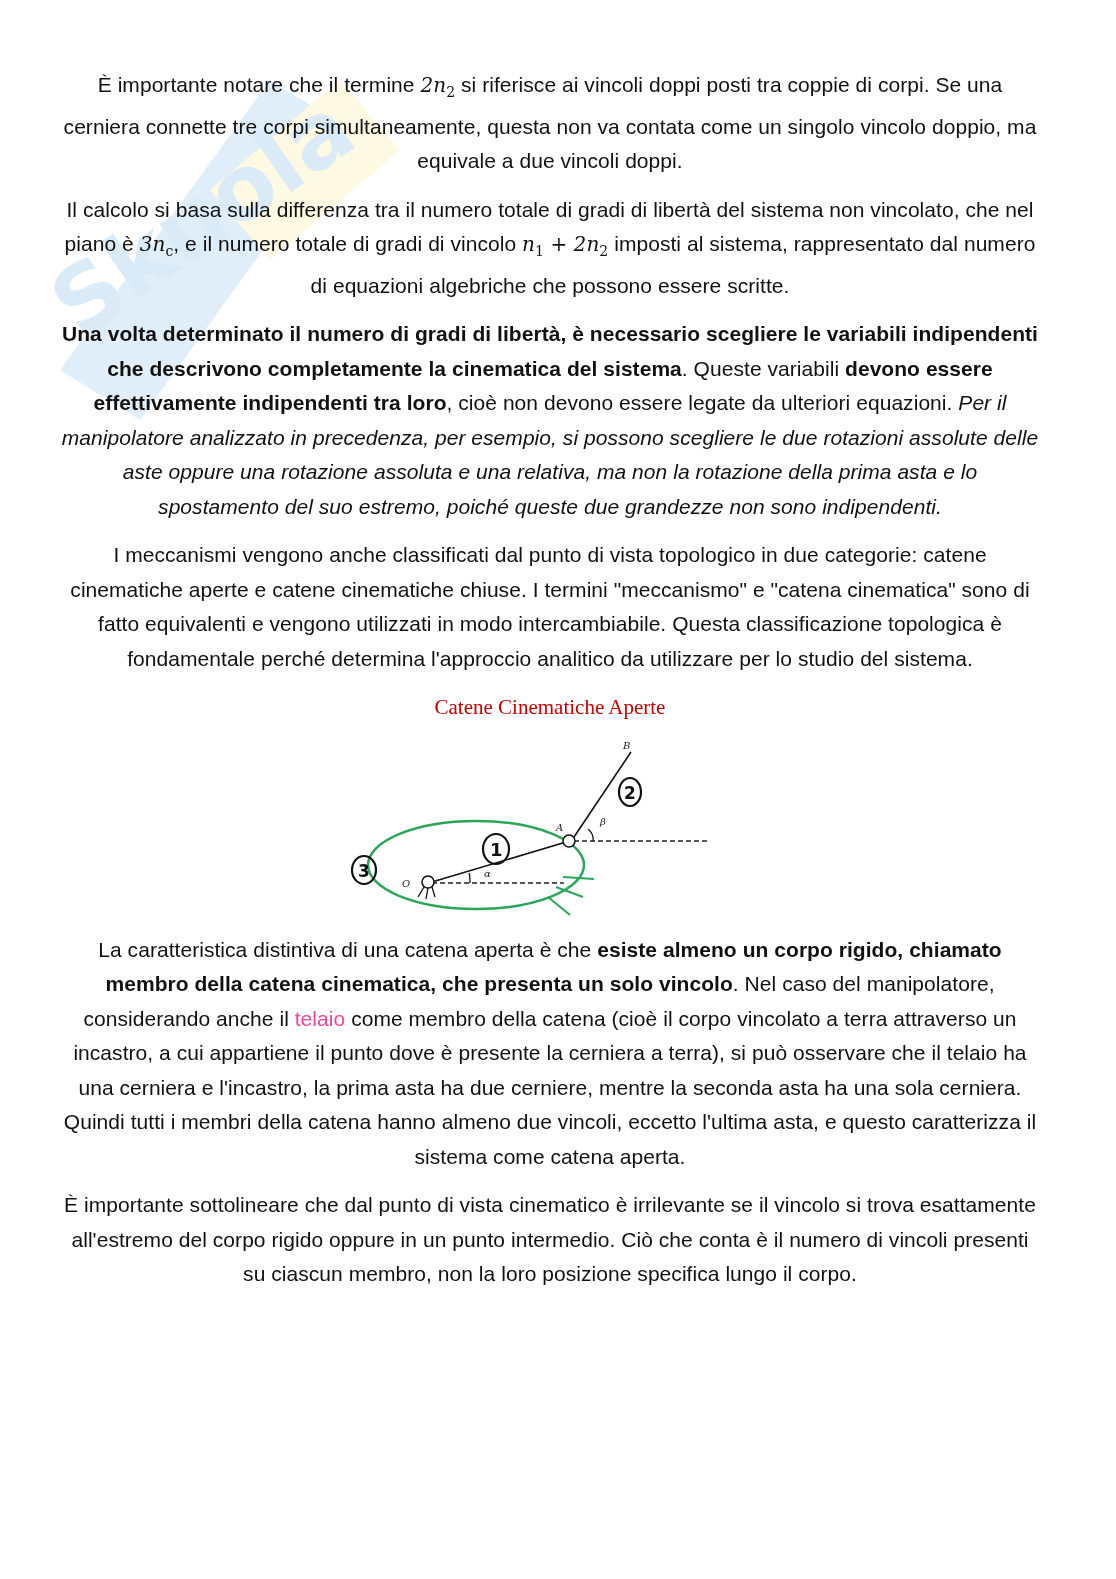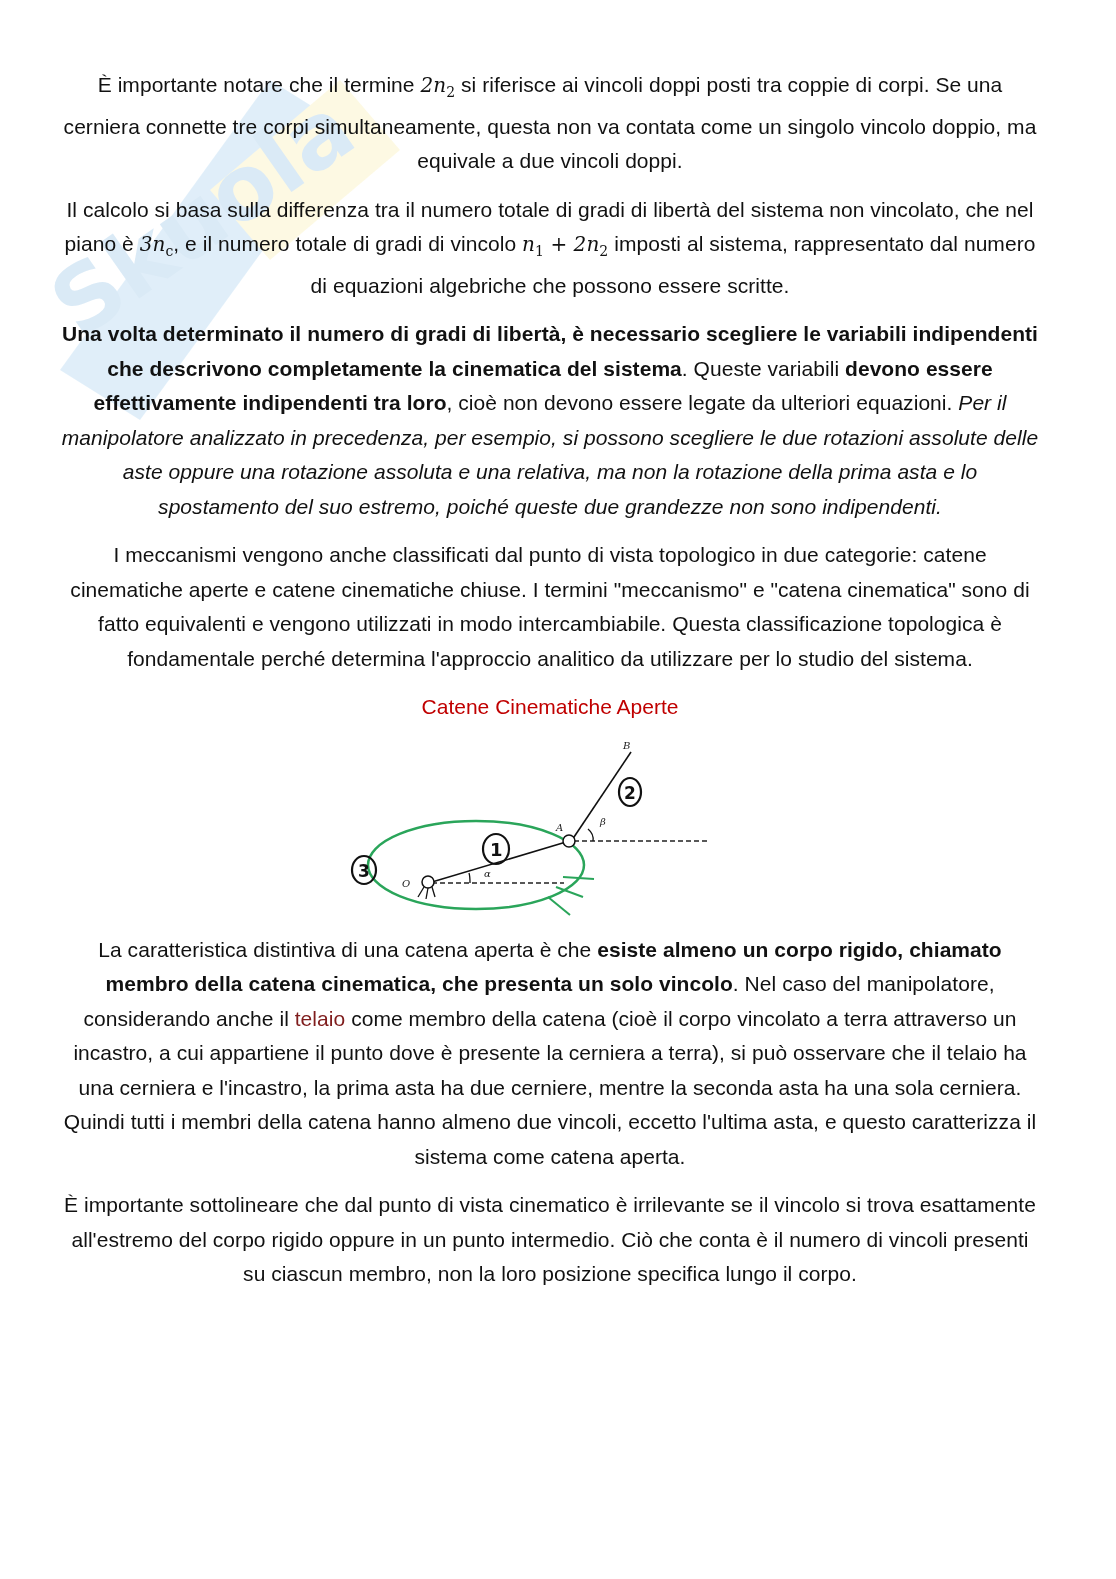--- a/index.html
+++ b/index.html
@@ -5,22 +5,22 @@
   html, body { margin: 0; padding: 0; background: #ffffff; }
   body { width: 1116px; height: 1579px; position: relative; overflow: hidden;
          font-family: "Liberation Sans", "DejaVu Sans", sans-serif; color: #111; }
   .watermark { position: absolute; left: 20px; top: 40px; width: 480px; height: 420px; pointer-events: none; }
   .page { position: absolute; left: 60px; top: 68px; width: 980px; text-align: center; }
   p { margin: 0 0 14px 0; font-size: 21px; line-height: 34.5px; letter-spacing: 0.05px; }
   .math { font-family: "DejaVu Serif", serif; font-style: italic; font-size: 20px; }
   .math sub { font-style: normal; font-size: 14px; }
   b { font-weight: bold; }
   i.it { }
-  .heading { color: #c00000; font-size: 21px; line-height: 34.5px; margin: 12px; }
-  .green { color: #7f1d1d; }
+  .heading { color: #c00000; font-size: 21px; line-height: 34.5px; margin: 12px; font-family: Liberation Serif, serif; }
+  .green { color: #ec4899; }
   .figure { position: relative; width: 980px; height: 190px; margin: 10px 0 6px 0; }
   .figure svg { position: absolute; left: 278px; top: 0; }
   .lbl { font-family: "DejaVu Serif", serif; font-style: italic; font-size: 10px; fill: #222; }
 </style>
 </head>
 <body>
 
 <svg class="watermark" viewBox="0 0 480 420">
   <g opacity="0.18">
     <polygon points="40,330 250,40 330,90 120,380" fill="#5aa7e0"></polygon>

